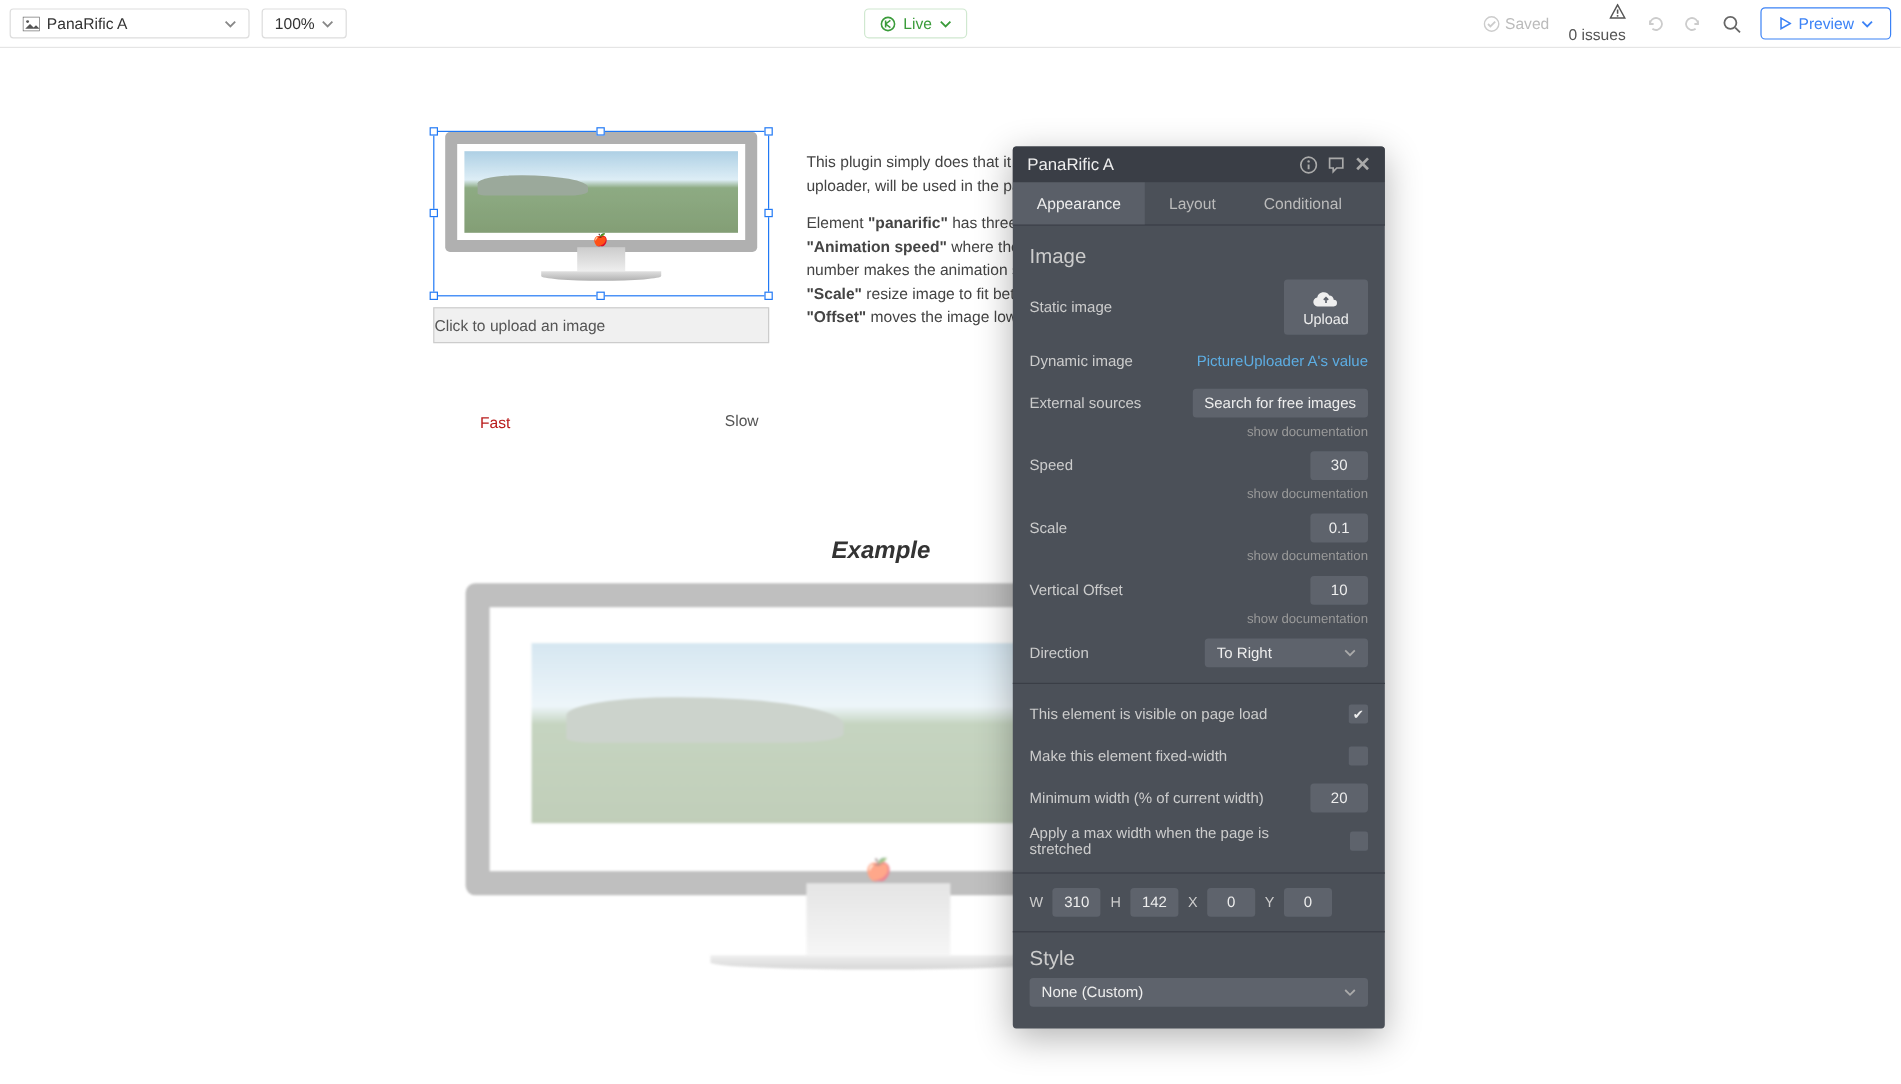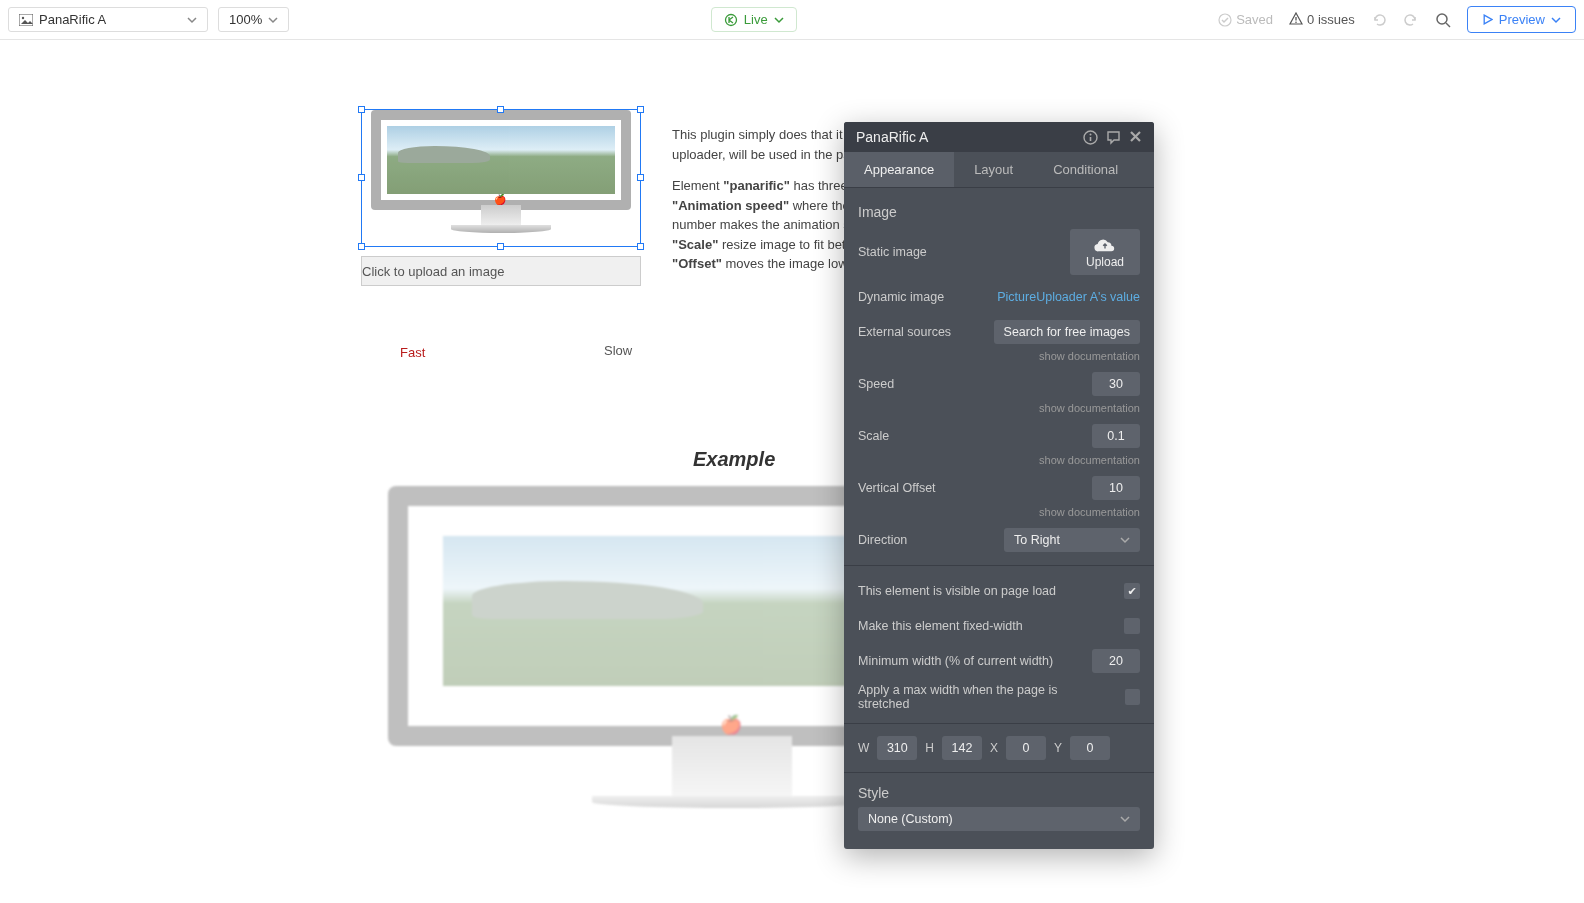--- a/index.html
+++ b/index.html
@@ -7,21 +7,21 @@
 
 
 .topbar { height: 40px; border-bottom: 1px solid #e5e5e5; display: flex; align-items: center; padding: 0 8px; gap: 10px; }
 .element-selector { border: 1px solid #ddd; border-radius: 3px; padding: 4px 10px; display: flex; align-items: center; gap: 6px; min-width: 200px; justify-content: space-between; }
 .element-selector .name { display: flex; align-items: center; gap: 6px; }
 .zoom-selector { border: 1px solid #ddd; border-radius: 3px; padding: 4px 10px; display: flex; align-items: center; gap: 6px; }
 .topbar-center { flex: 1; display: flex; justify-content: center; }
 .live-btn { border: 1px solid #d0e8d0; border-radius: 4px; padding: 4px 12px; display: flex; align-items: center; gap: 6px; color: #3a9b3a; }
 .topbar-right { display: flex; align-items: center; gap: 16px; color: #888; }
 .saved { display: flex; align-items: center; gap: 4px; color: #bbb; }
-.issues { display: flex; align-items: flex-start; gap: 4px; color: #555; }
+.issues { display: flex; align-items: flex-end; gap: 4px; color: #555; flex-direction: column; }
 .icon-btn { cursor: pointer; color: #bbb; }
 .preview-btn { border: 1px solid #3b82f6; border-radius: 4px; padding: 5px 14px; color: #3b82f6; display: flex; align-items: center; gap: 6px; }
 
 
 .canvas { position: relative; height: calc(100% - 40px); overflow: hidden; }
 .selected-box { position: absolute; left: 361px; top: 69px; width: 280px; height: 138px; border: 1px solid #2179f5; }
 .handle { position: absolute; width: 7px; height: 7px; background: #fff; border: 1px solid #2179f5; }
 .handle.nw { left: -4px; top: -4px; } .handle.n { left: calc(50% - 4px); top: -4px; } .handle.ne { right: -4px; top: -4px; }
 .handle.w { left: -4px; top: calc(50% - 4px); } .handle.e { right: -4px; top: calc(50% - 4px); }
 .handle.sw { left: -4px; bottom: -4px; } .handle.s { left: calc(50% - 4px); bottom: -4px; } .handle.se { right: -4px; bottom: -4px; }
@@ -58,21 +58,21 @@
 .panel-header { background: #3a3e46; padding: 7px 12px; display: flex; align-items: center; justify-content: space-between; border-radius: 3px 3px 0 0; }
 .panel-title { font-size: 14px; color: #eee; }
 .panel-header-icons { display: flex; gap: 8px; color: #aaa; }
 .panel-header-icons span { cursor: pointer; font-size: 14px; }
 .panel-tabs { display: flex; background: #4b5058; border-bottom: 1px solid #3a3e46; }
 .panel-tab { padding: 10px 20px; color: #bbb; cursor: pointer; }
 .panel-tab.active { background: #5a5f68; color: #eee; }
 .panel-body { padding: 10px 14px 18px; }
 .field-row { display: flex; align-items: center; justify-content: space-between; margin: 9px 0; min-height: 26px; gap: 28px; }
 .field-label { color: #ccc; font-size: 12.5px; }
-.section-label { color: #ccc; font-size: 14px; margin: 6px 0; }
+.section-label { color: #ccc; font-size: 17px; margin: 6px 0; }
 .upload-box { background: #5e636c; border-radius: 3px; padding: 6px 12px; display: flex; flex-direction: column; align-items: center; gap: 2px; color: #eee; font-size: 12px; cursor: pointer; width: 70px; }
 .upload-box svg { width: 22px; height: 18px; fill: #eee; }
 .link-value { color: #5dade2; font-size: 12.5px; cursor: pointer; }
 .search-btn { background: #5e636c; border-radius: 3px; padding: 5px 10px; color: #eee; font-size: 12.5px; cursor: pointer; }
 .doc-link { text-align: right; font-size: 11px; color: #999; margin-top: -4px; margin-bottom: 6px; cursor: pointer; }
 .num-input { background: #5e636c; border: none; border-radius: 3px; width: 48px; padding: 5px 6px; color: #eee; text-align: center; font-size: 12.5px; }
 .select-box { background: #5e636c; border-radius: 3px; padding: 5px 10px; color: #eee; font-size: 12.5px; display: flex; justify-content: space-between; align-items: center; cursor: pointer; width: 136px; }
 .select-box.full { width: 100%; }
 .divider { border-top: 1px solid #3a3e46; margin: 12px -14px; }
 .checkbox { width: 16px; height: 16px; background: #5e636c; border-radius: 2px; display: flex; align-items: center; justify-content: center; cursor: pointer; color: #eee; font-size: 11px; }

